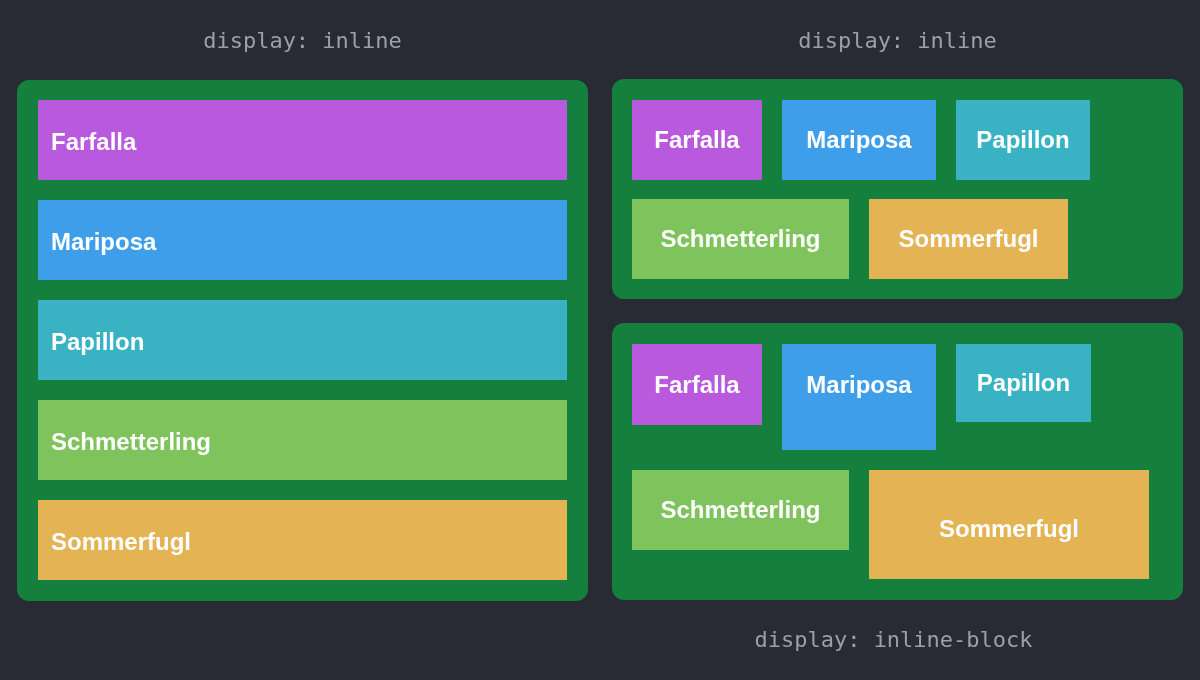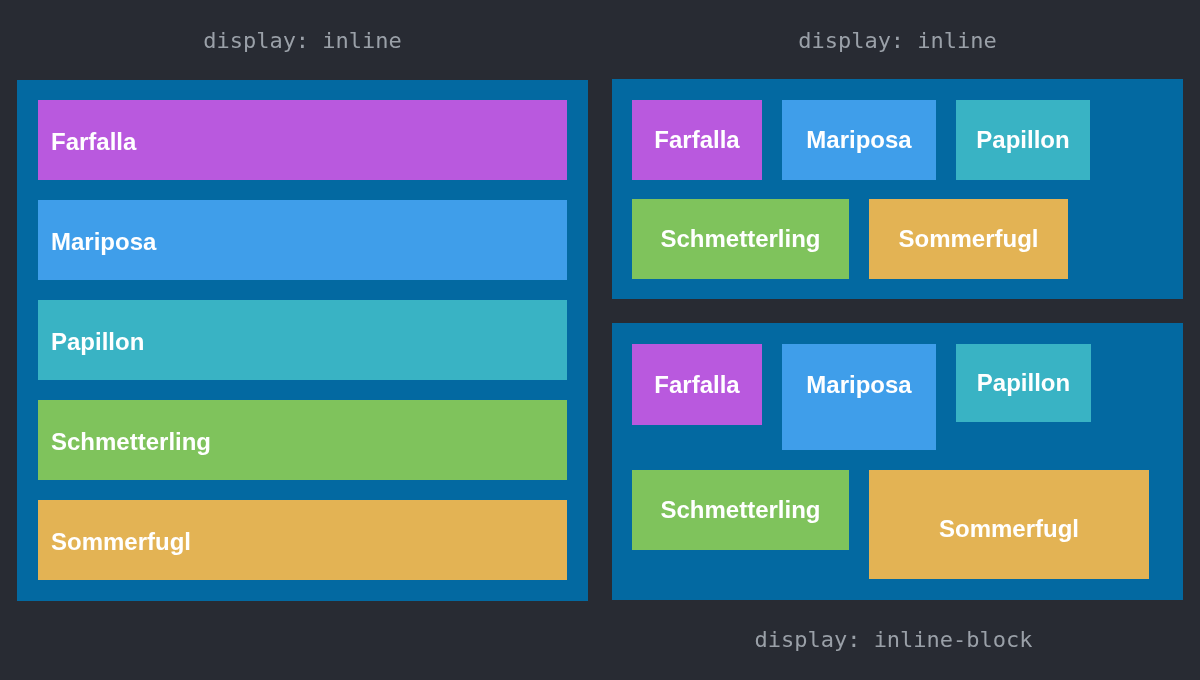--- a/index.html
+++ b/index.html
@@ -26,22 +26,23 @@
     font-size: 22px;
     color: #9aa0a8;
     white-space: pre;
   }
   .title-block-pos        { left: 17px;  top: 26px; }
   .title-inline-pos       { left: 612px; top: 26px; }
   .title-inline-block-pos { left: 608px; top: 625px; }
 
   .panel {
     position: absolute;
-    background: #0369a1;
+    background: #15803d;
     box-sizing: border-box;
+    border-radius: 12px;
   }
   .panel-block {
     left: 17px; top: 80px;
     width: 571px; height: 521px;
     padding: 20px 21px 21px 21px;
   }
   .panel-inline {
     left: 612px; top: 79px;
     width: 571px; height: 220px;
     padding: 21px 20px 20px 20px;

